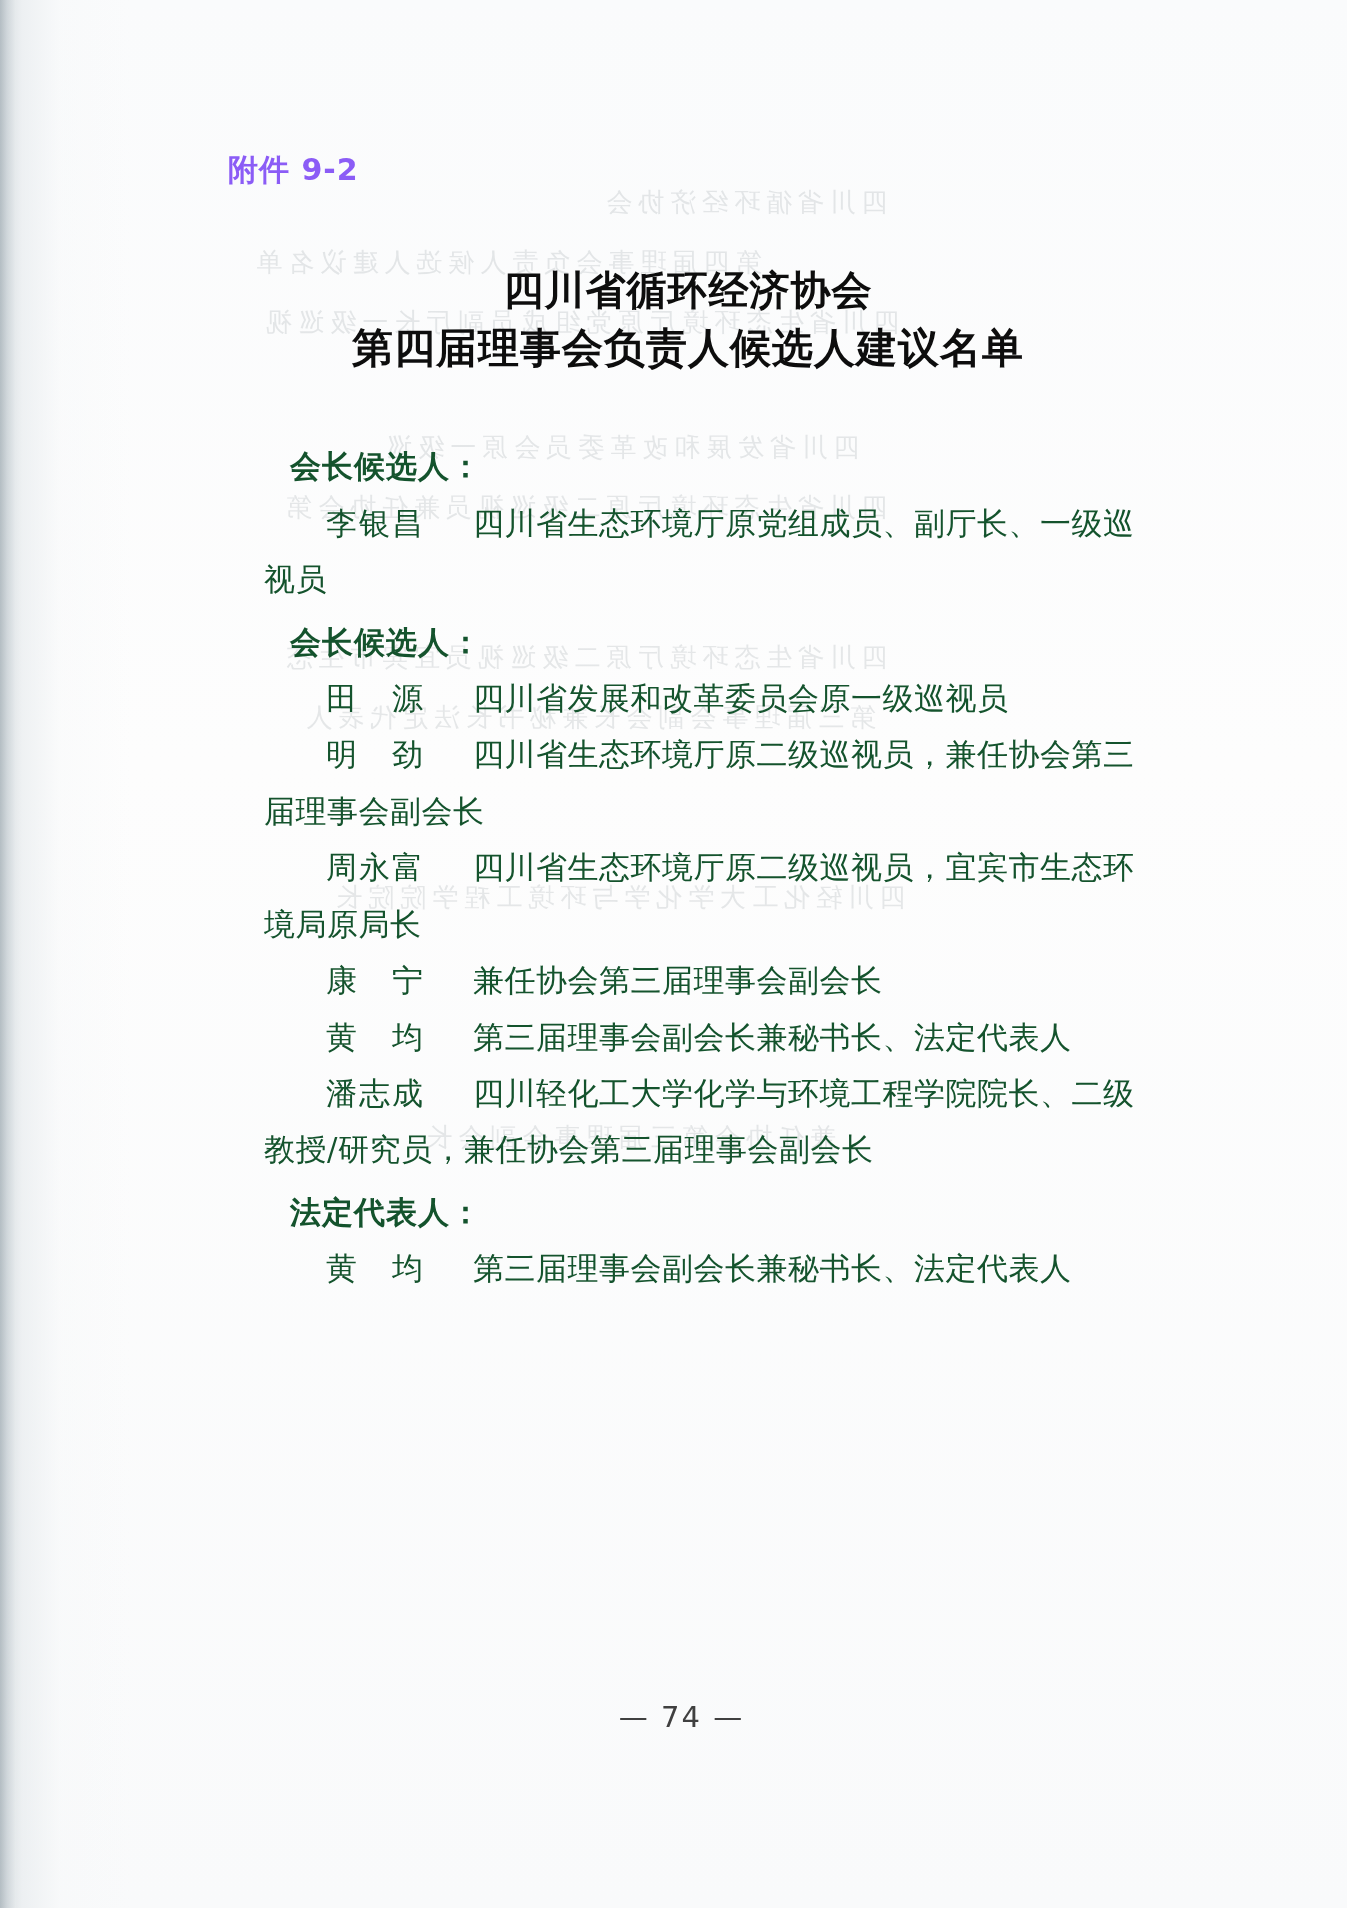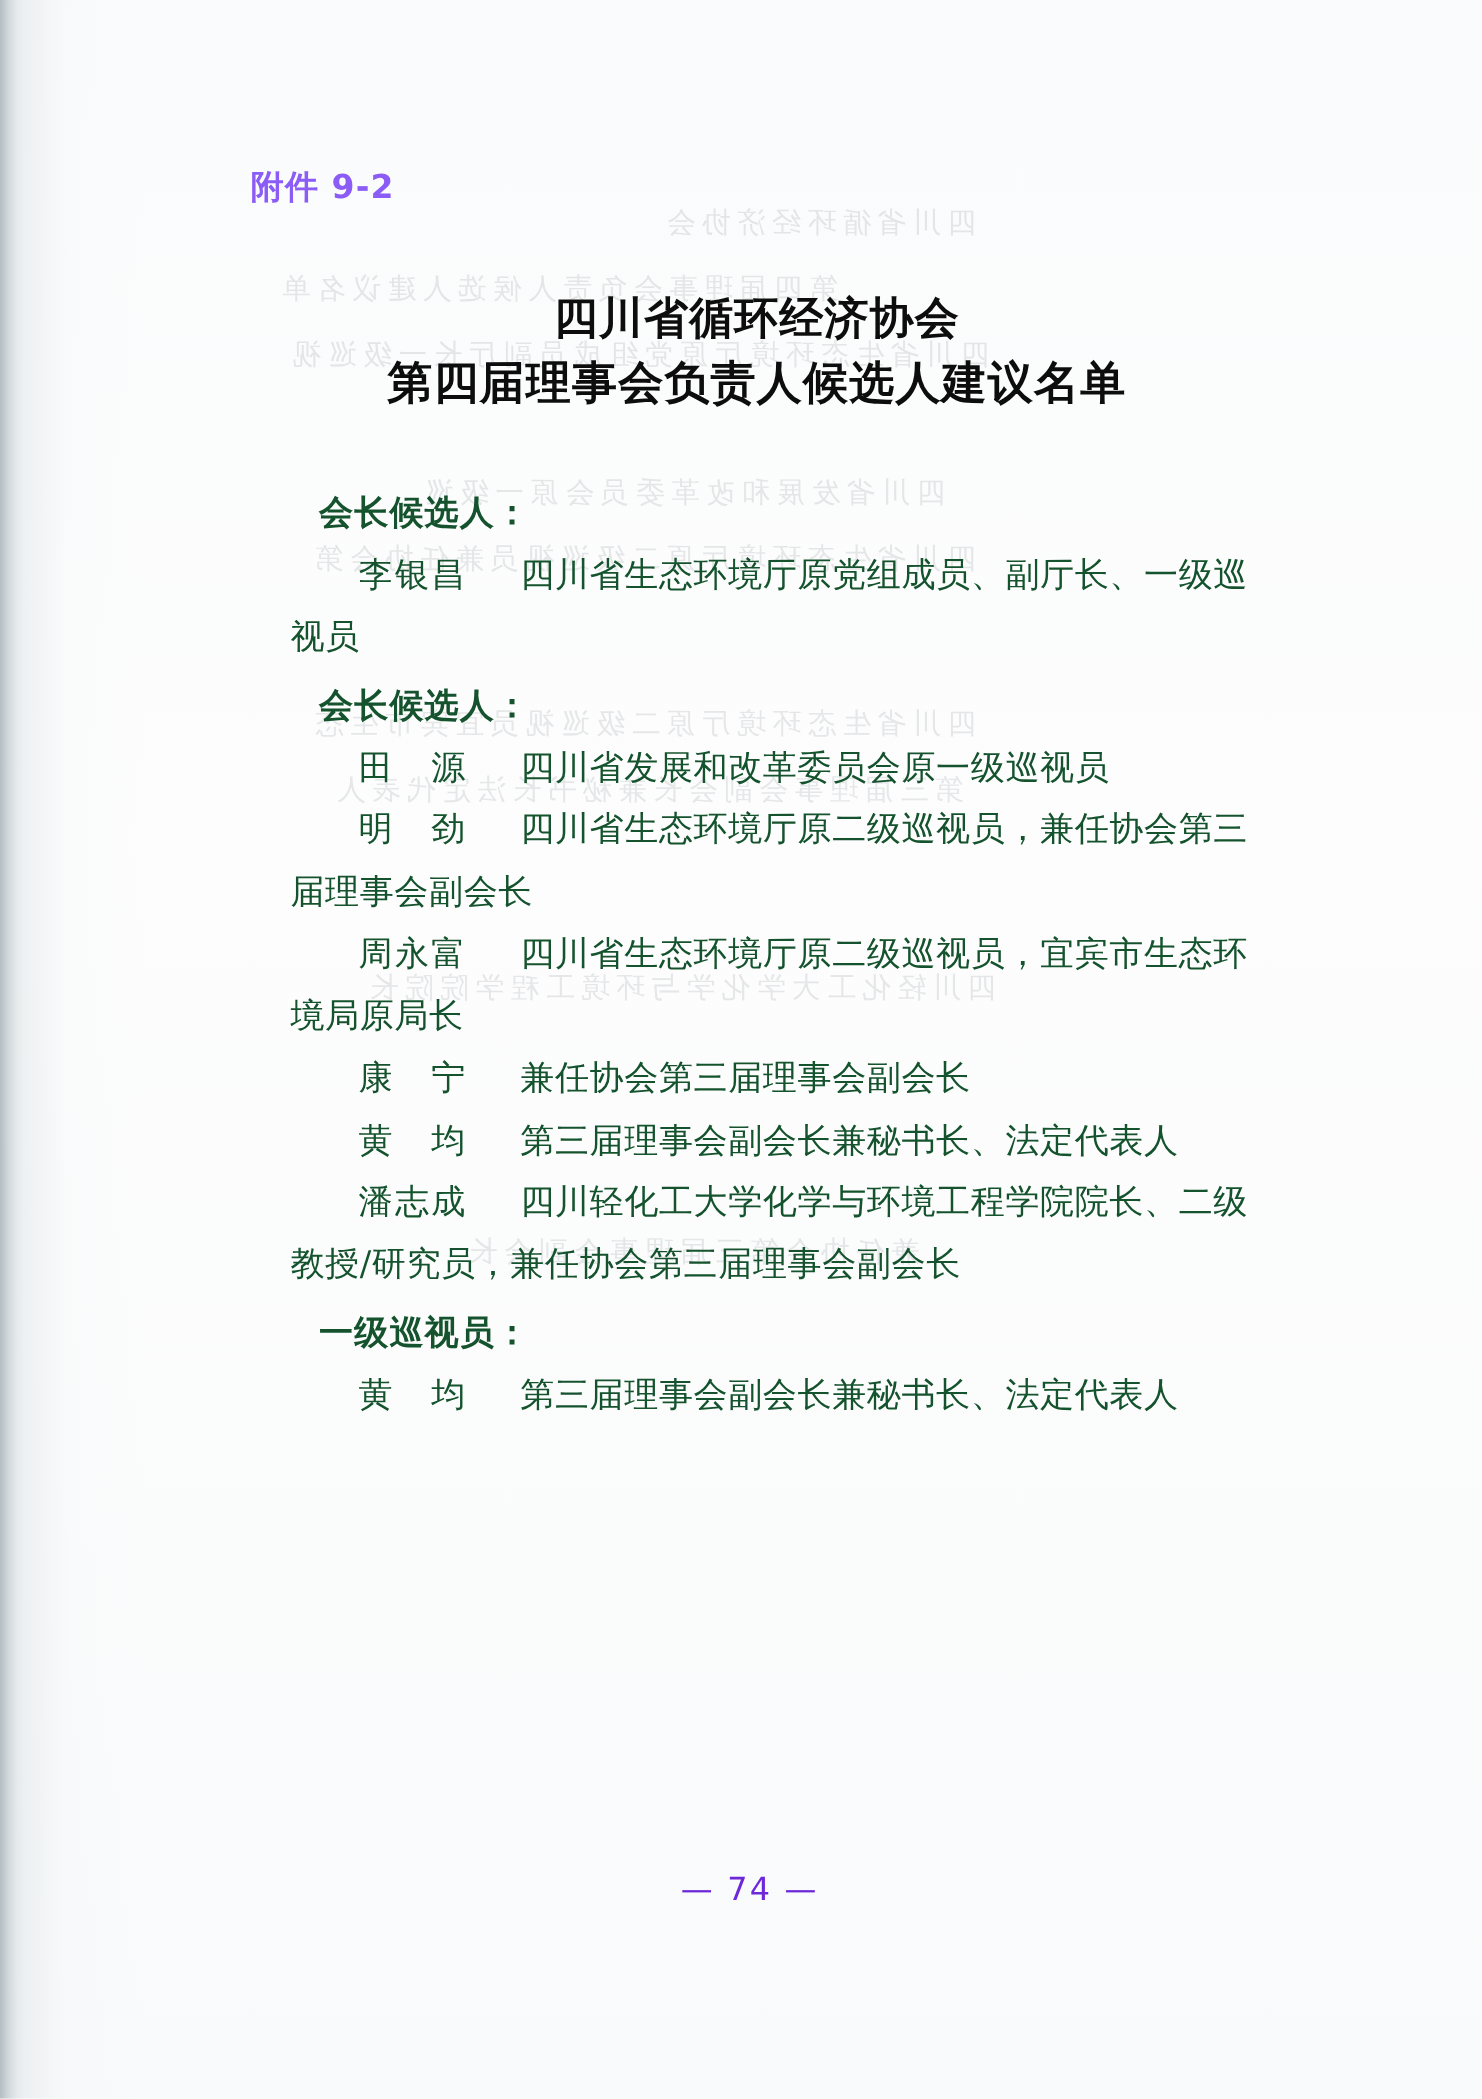--- a/index.html
+++ b/index.html
@@ -106,21 +106,21 @@
   }
 
   .page-number {
     position: absolute;
     left: 0;
     right: 0;
     top: 1700px;
     text-align: center;
     font-family: "DejaVu Sans", sans-serif;
     font-size: 29px;
-    color: #6d28d9;
+    color: #404040;
     letter-spacing: 2px;
     padding-left: 16px;
   }
 </style>
 </head>
 <body>
 
 <div class="page">
   <div class="scan-tint"></div>
   <div class="scan-edge-left"></div>
@@ -164,21 +164,21 @@
       <div class="entry">
         <span class="nm">康　宁</span><span class="gap-wide"></span><span>兼任协会第三届理事会副会长</span>
       </div>
       <div class="entry">
         <span class="nm">黄　均</span><span class="gap-wide"></span><span>第三届理事会副会长兼秘书长、法定代表人</span>
       </div>
       <div class="entry">
         <span class="nm">潘志成</span><span class="gap-wide"></span><span>四川轻化工大学化学与环境工程学院院长、二级教授/研究员，兼任协会第三届理事会副会长</span>
       </div>
 
-      <div class="section-head">一级巡视员：</div>
+      <div class="section-head">法定代表人：</div>
       <div class="entry">
         <span class="nm">黄　均</span><span class="gap-wide"></span><span>第三届理事会副会长兼秘书长、法定代表人</span>
       </div>
 
     </div>
   </div>
 
   <div class="page-number">— 74 —</div>
 </div>
 

